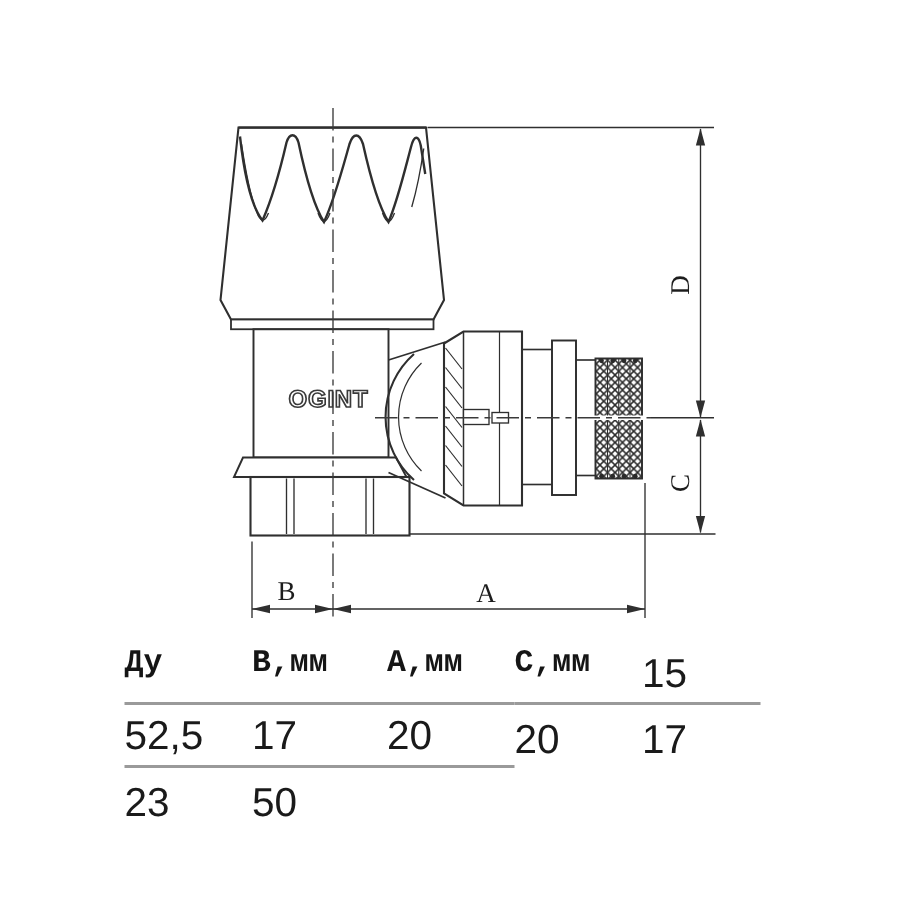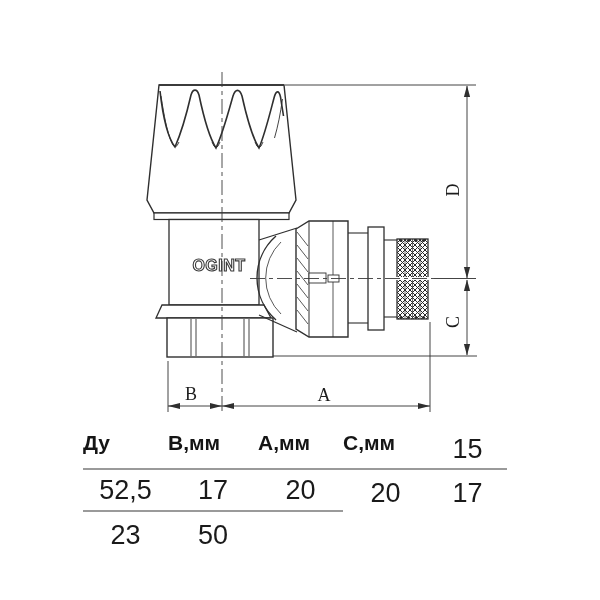--- a/index.html
+++ b/index.html
@@ -14,24 +14,24 @@
   svg text.brand{
     font-family:"Liberation Sans",sans-serif;font-size:16px;font-weight:bold;
     letter-spacing:.5px;fill:#ffffff;stroke:#3a3a3a;stroke-width:1.1;
   }
   .spec-table{
     position:absolute;left:83px;top:429px;width:424px;
     display:grid;grid-template-columns:85px 90px 85px 85px 79px;
   }
   .spec-table .hcell{
     font-weight:bold;font-size:21px;color:#151515;
-    padding:2px 0 8px 0;border-bottom:2px solid #9a9a9a;
+    padding:2px 0 8px 0;border-bottom:2px solid #9a9a9a;font-family:Liberation Mono, monospace;
   }
   .spec-table .cell{
-    font-size:27px;color:#1a1a1a;padding:5px 0 4px 0;line-height:30px;text-align:center;
+    font-size:27px;color:#1a1a1a;padding:5px 0 4px 0;line-height:30px;
   }
   .spec-table .r1{border-bottom:2px solid #9a9a9a;}
   .spec-table .r2{padding-top:8px;}
 </style>
 </head>
 <body>
 
 <div class="page">
 
   <div class="drawing-wrap">

